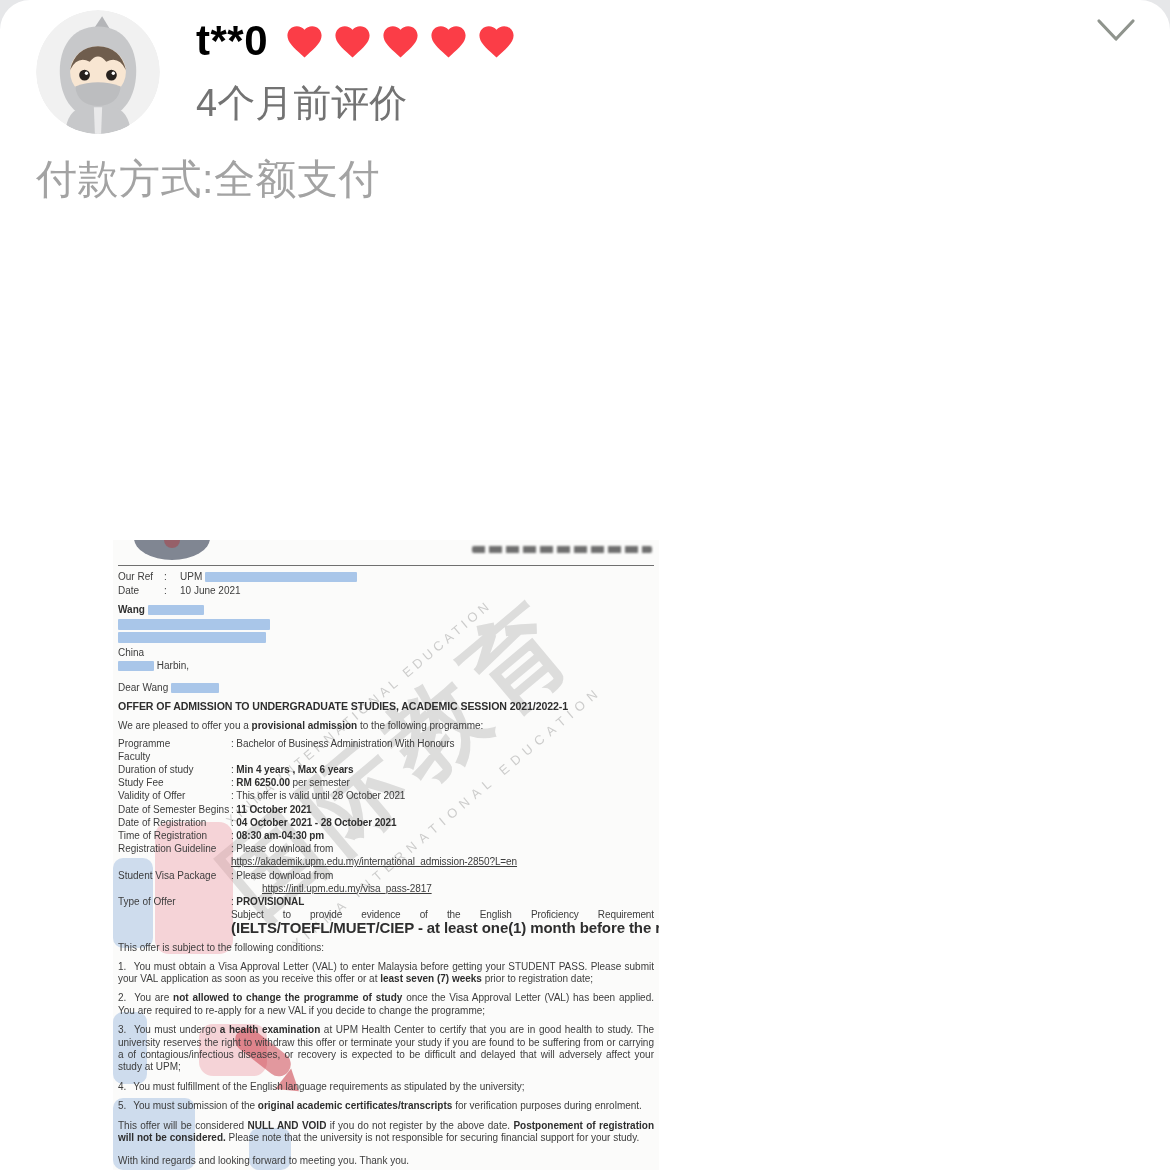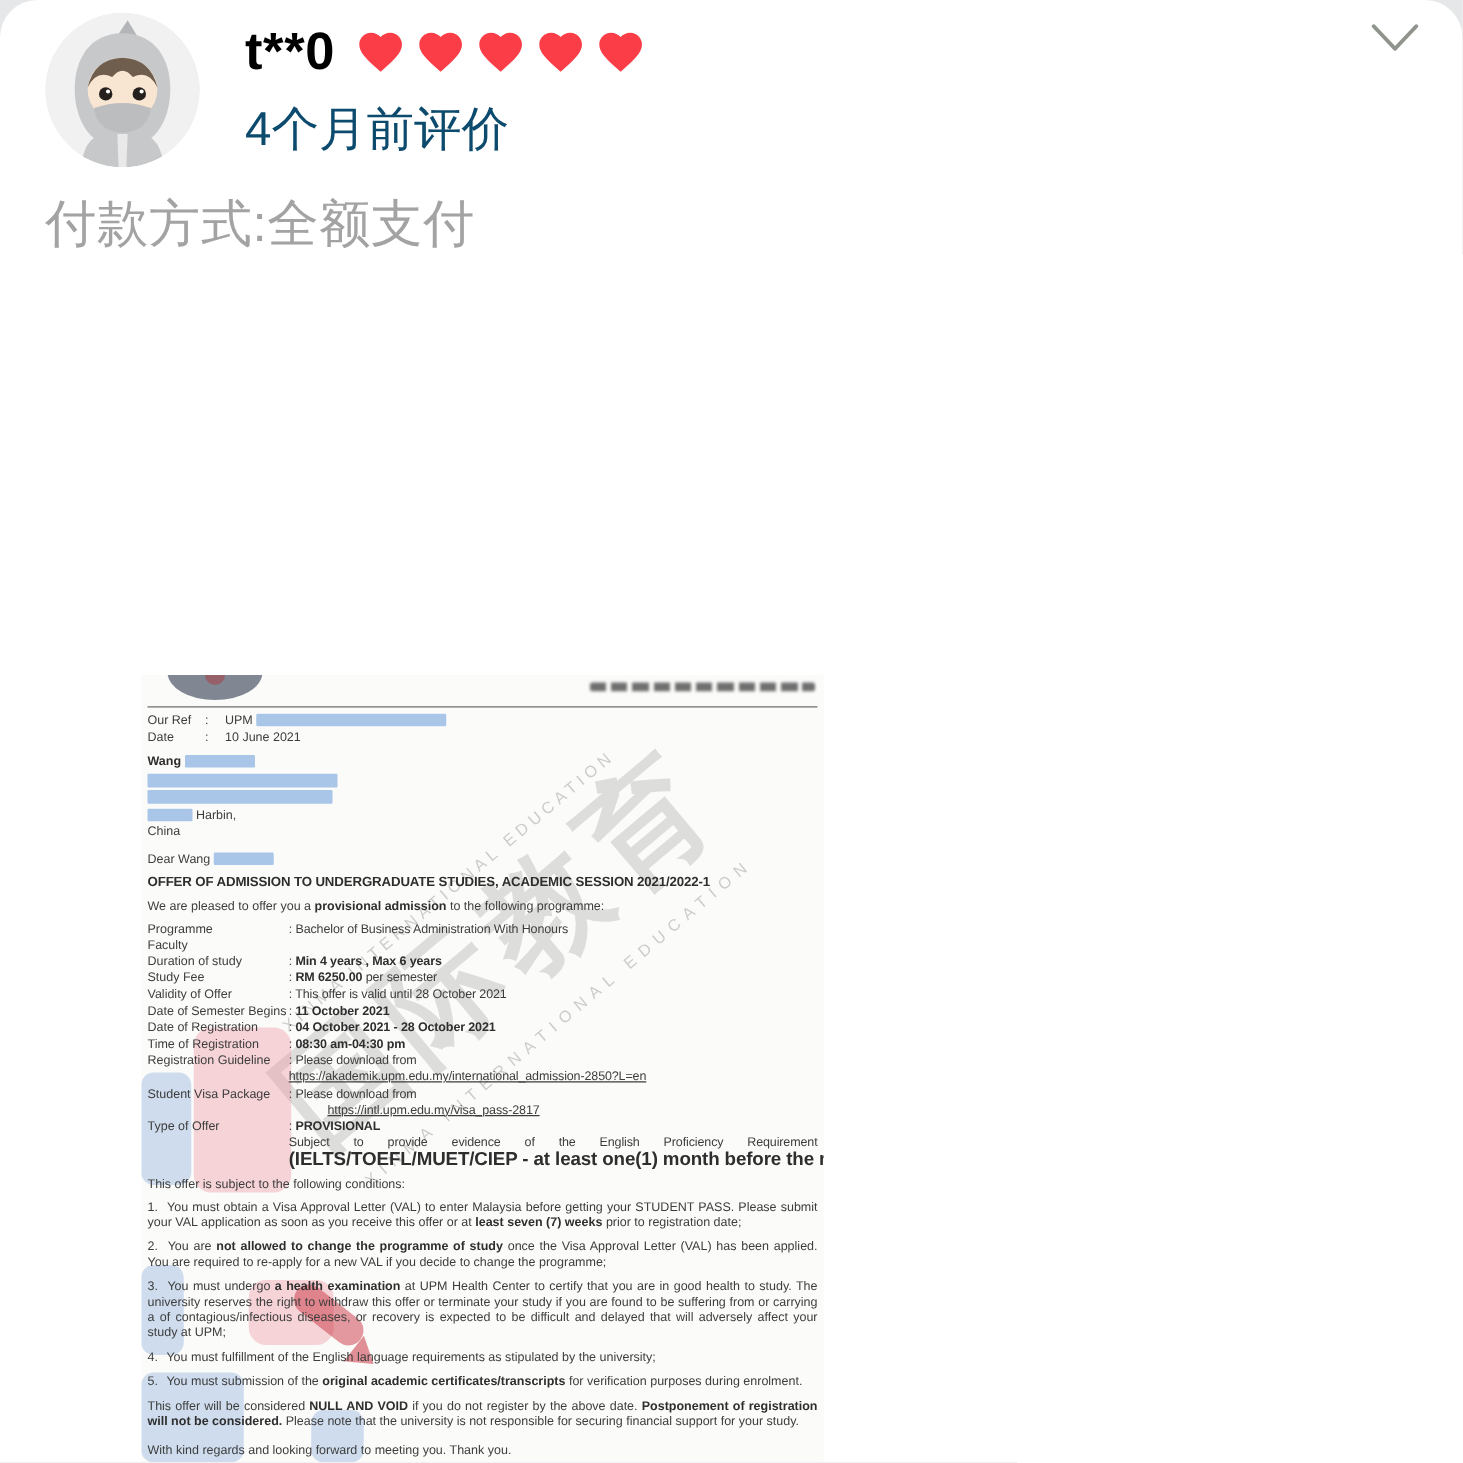--- a/index.html
+++ b/index.html
@@ -6,21 +6,21 @@
   body{width:1170px;height:1170px;position:relative;overflow:hidden;
        font-family:"Liberation Sans","DejaVu Sans",sans-serif;}
   .card{position:absolute;inset:0;background:#ffffff;border-radius:30px 30px 0 0;overflow:hidden;text-decoration:underline;}
 
   
   .avatar{position:absolute;left:36px;top:10px;width:124px;height:124px;border-radius:50%;overflow:hidden;}
   .name-row{position:absolute;left:196px;top:14px;display:flex;align-items:center;gap:14px;height:54px;}
   .username{font-size:42px;font-weight:700;color:#000;letter-spacing:.5px;}
   .hearts{display:flex;align-items:center;gap:3px;}
   .heart svg{display:block;}
-  .time-label{position:absolute;left:196px;top:78px;font-size:38px;color:#0c4a6e;}
+  .time-label{position:absolute;left:196px;top:78px;font-size:38px;color:#737373;}
   .chevron-btn{position:absolute;left:1088px;top:8px;width:56px;height:46px;border:none;background:transparent;
                display:flex;align-items:center;justify-content:center;cursor:pointer;padding:0;}
   .payment-label{position:absolute;left:36px;top:152px;font-size:41px;color:#a3a3a3;letter-spacing:.5px;}
 
   
   .review-body{position:absolute;left:36px;top:216px;width:1102px;font-size:44px;line-height:67px;
                color:#131313;font-weight:500;letter-spacing:.5px;word-break:break-word;}
 
   
   .doc{position:absolute;left:113px;top:540px;width:546px;height:630px;background:#fbfbfa;overflow:hidden;
@@ -173,25 +173,25 @@
         <span>:</span>
         <span>10 June 2021</span>
       </div>
 
       <div class="addr-name">
         <span class="b">Wang</span>
         <span class="bar" style="width:56px;"></span>
       </div>
       <div class="bar-block" style="width:152px;"></div>
       <div class="bar-block" style="width:148px;"></div>
+      <div>China</div>
       <div>
         <span class="bar" style="width:36px;"></span>
         <span>Harbin,</span>
       </div>
-      <div>China</div>
 
       <div class="salute">
         <span>Dear Wang</span>
         <span class="bar" style="width:48px;"></span>
       </div>
 
       <div class="doc-title">OFFER OF ADMISSION TO UNDERGRADUATE STUDIES, ACADEMIC SESSION 2021/2022-1</div>
       <div class="doc-intro"><span>We are pleased to offer you a </span><span class="b">provisional admission</span><span> to the following programme:</span></div>
 
       <div>

